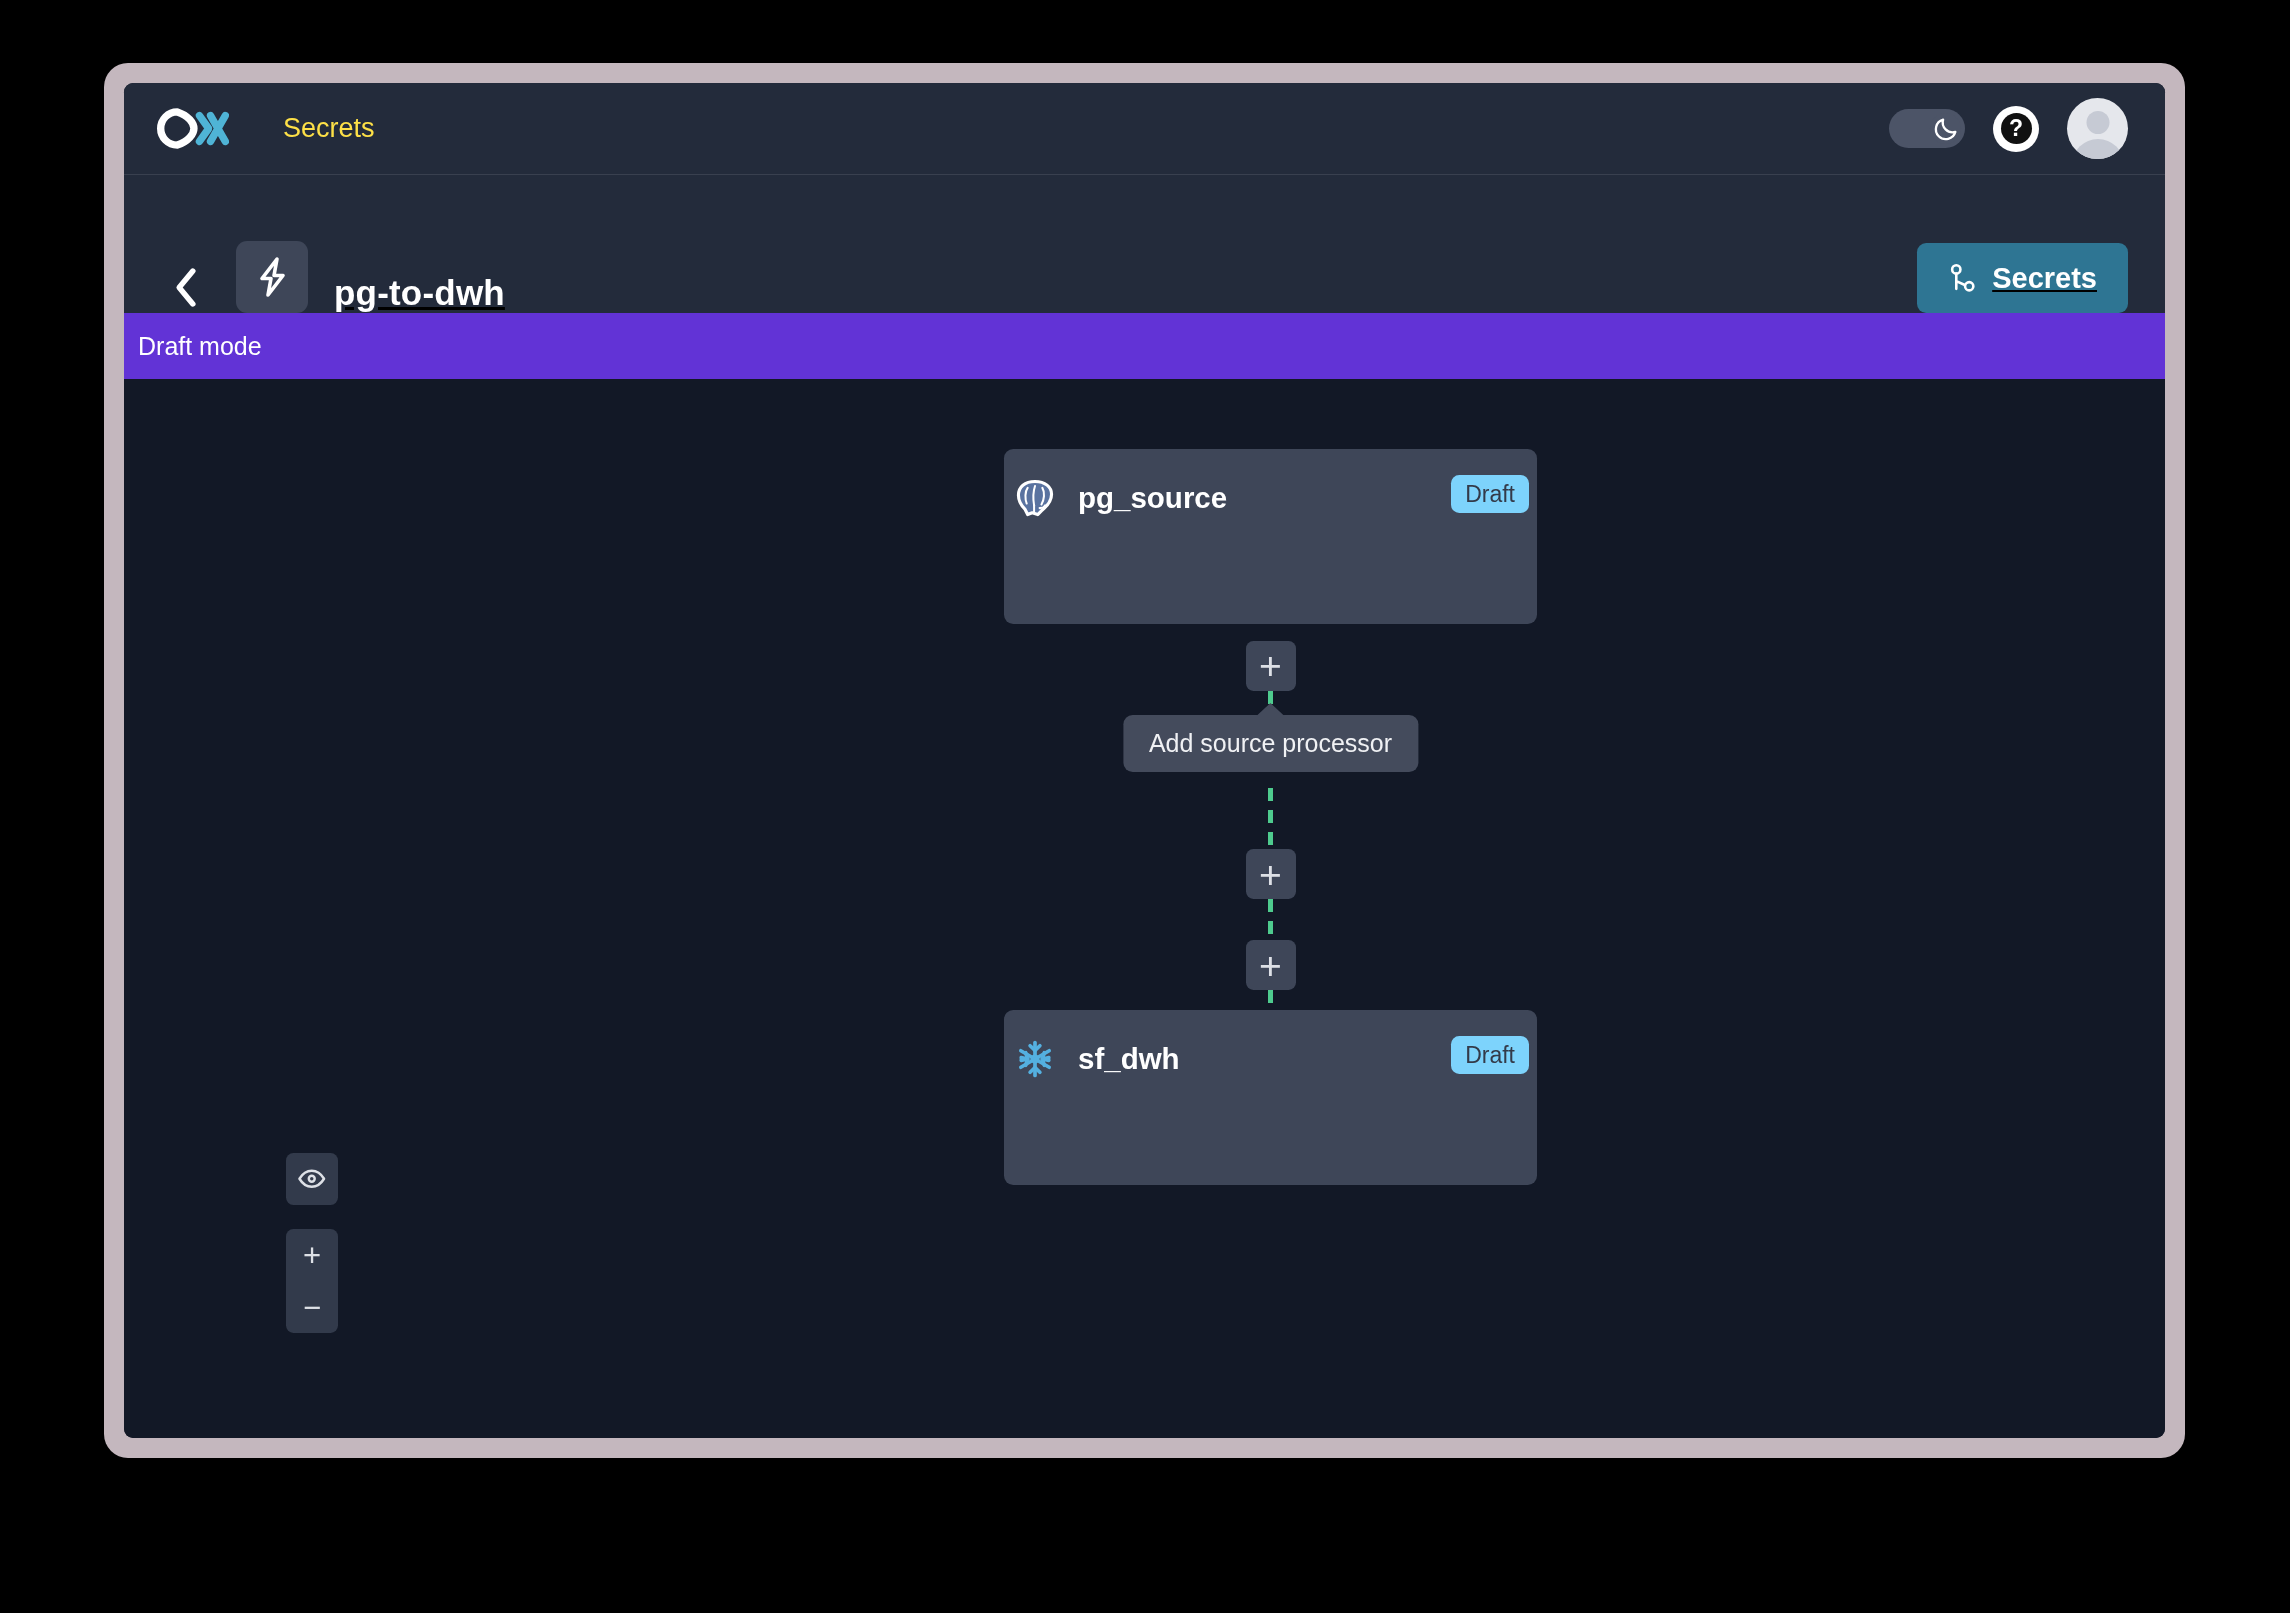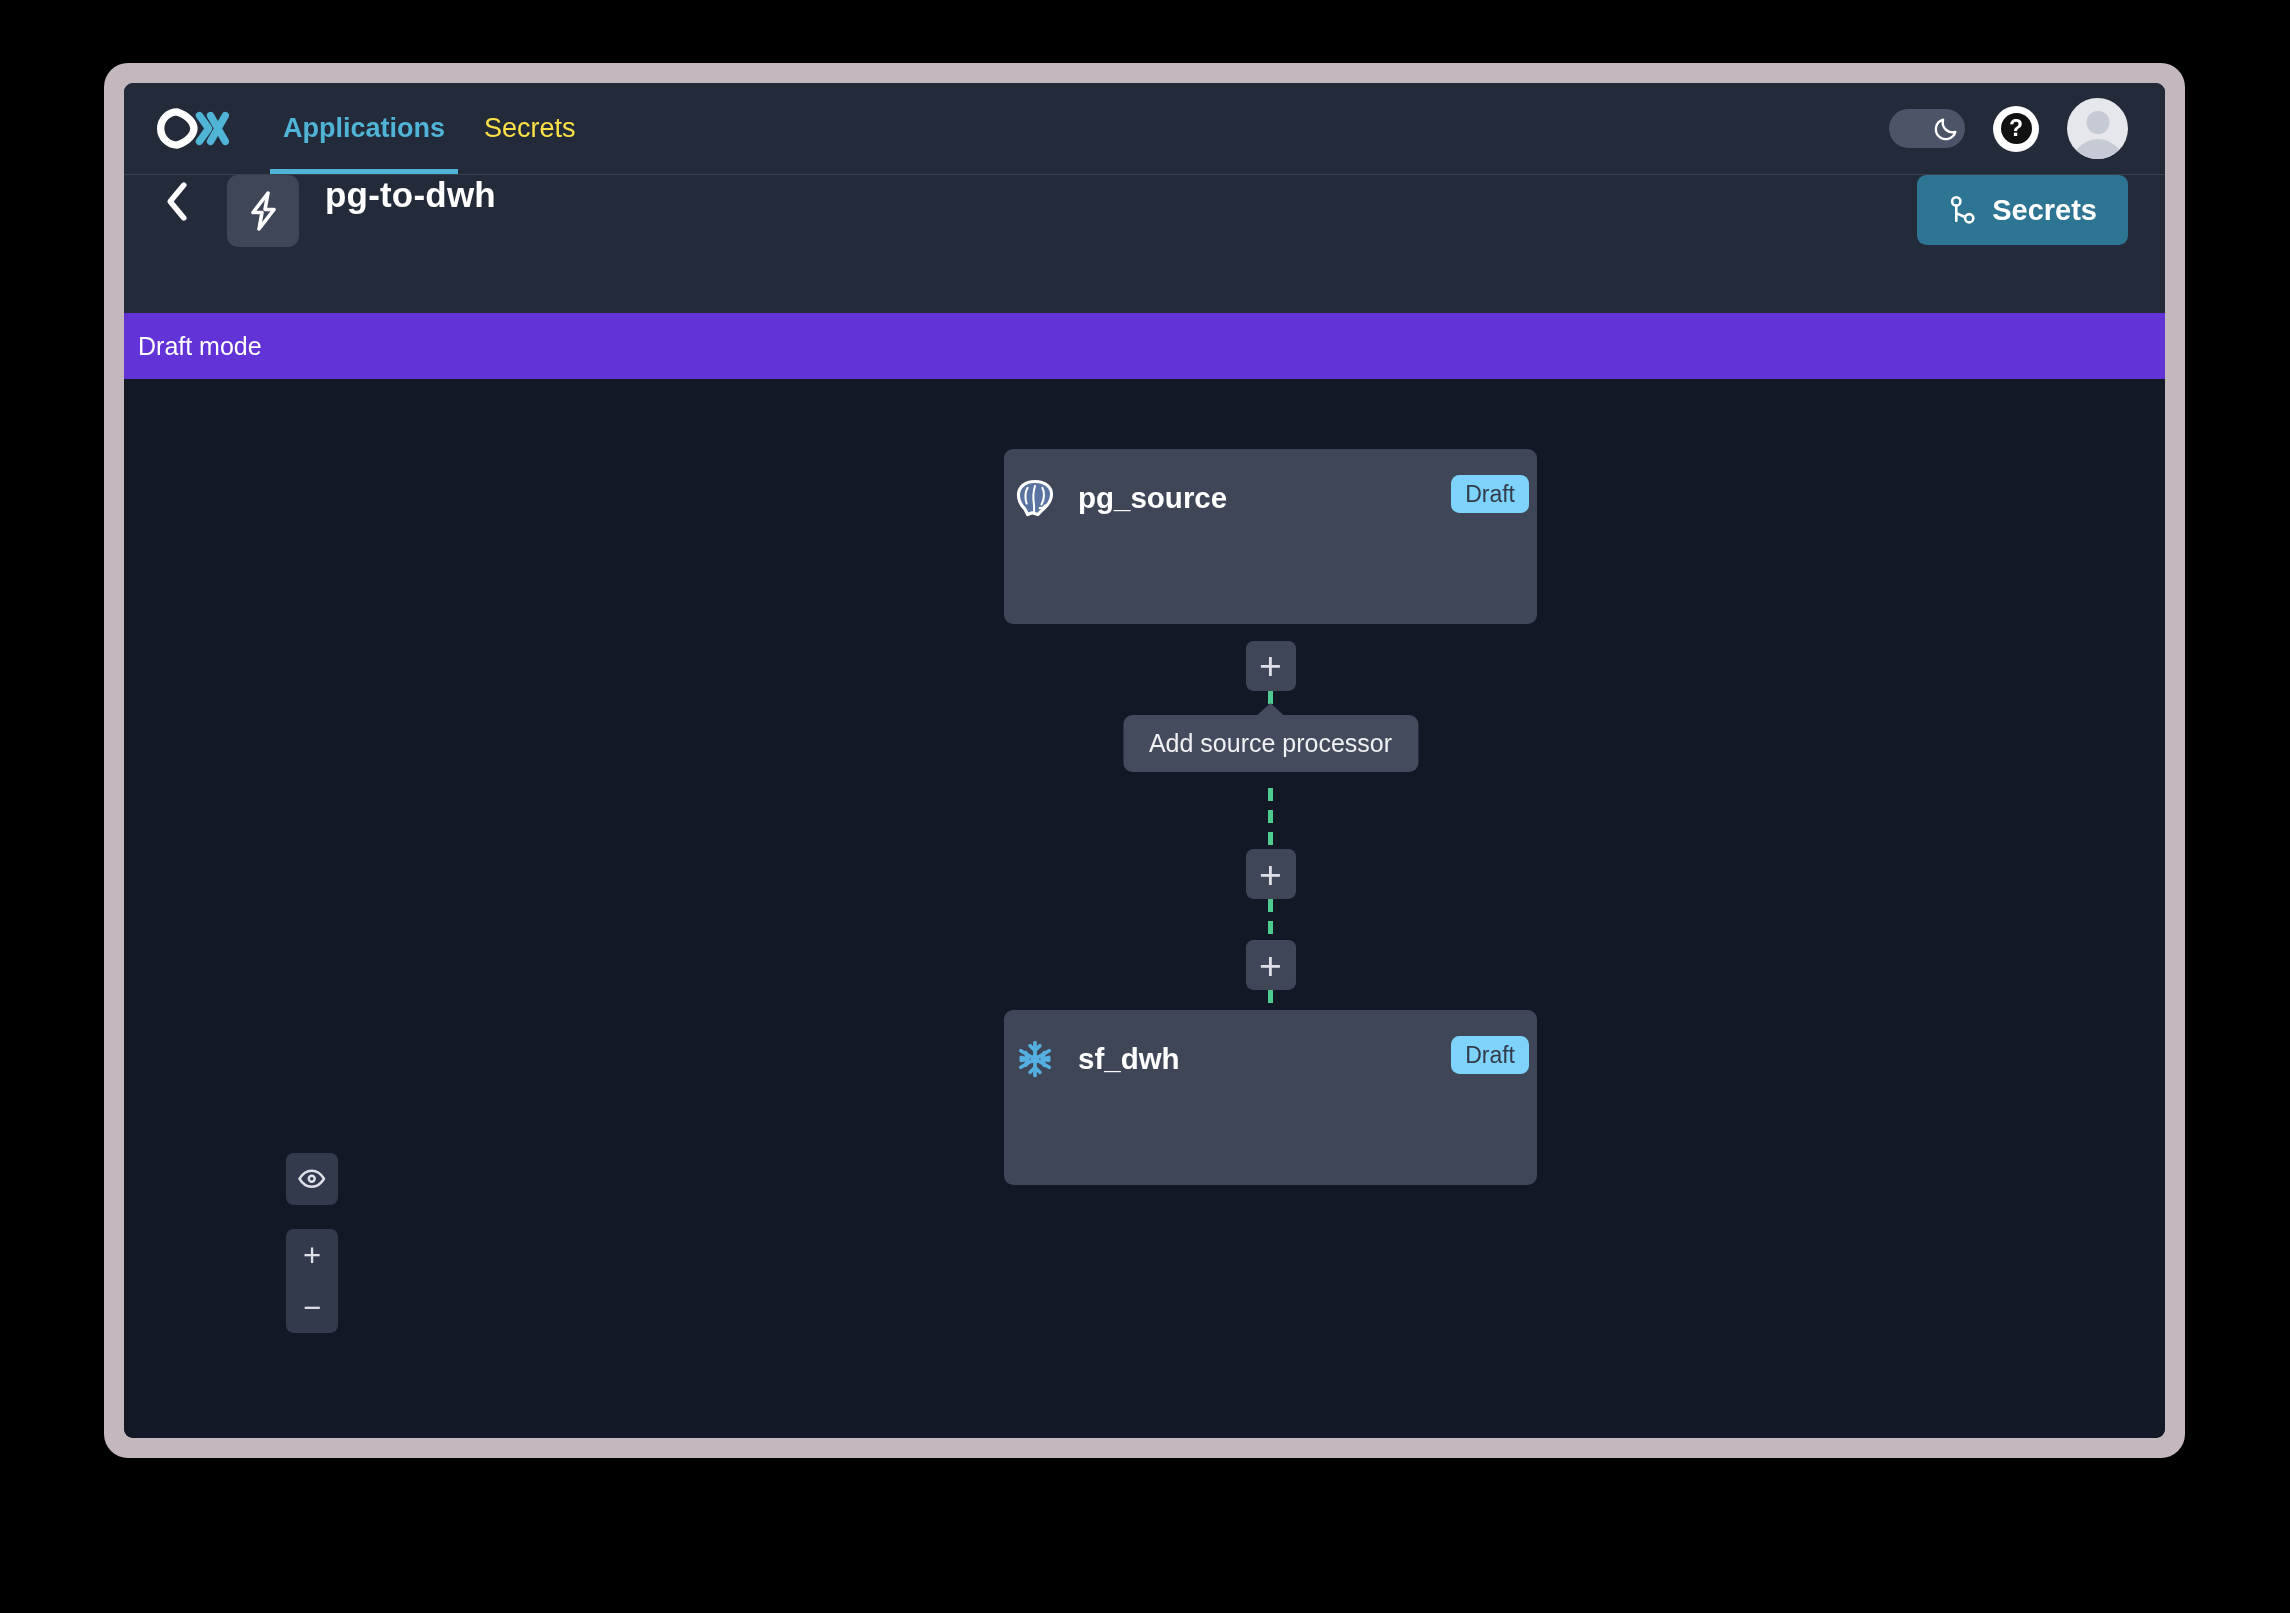--- a/index.html
+++ b/index.html
@@ -152,23 +152,24 @@
     width: 52px; height: 42px;
     border-radius: 26px 26px 0 0;
     background: #C6CAD4;
   }
 
   
   .app-header {
     height: 138px;
     background: #232B3B;
     display: flex;
-    align-items: flex-start;
-    padding: 0 37px 0 27px;
+    align-items: flex-end;
+    padding: 0 37px 0 36px;
     flex: 0 0 auto;
+    text-decoration: underline;
   }
 
   .back-btn {
     width: 52px; height: 52px;
     display: flex; align-items: center; justify-content: center;
     cursor: pointer;
     margin-right: 24px;
   }
 
   .bolt-box {
@@ -369,23 +370,20 @@
 
       <div class="logo">
         <svg width="72" height="41" viewBox="0 0 78 44">
           <path d="M22 4 A18 18 0 1 0 22 40 C34 36 40 28 40 22 C40 16 34 8 22 4 Z" fill="none" stroke="#FFFFFF" stroke-width="8" stroke-linejoin="round"></path>
           <path d="M46 8 L56 22 L46 36" fill="none" stroke="#4FB4D6" stroke-width="8" stroke-linecap="round" stroke-linejoin="round"></path>
           <path d="M58 8 L74 36 M74 8 L58 36" fill="none" stroke="#4FB4D6" stroke-width="8" stroke-linecap="round"></path>
         </svg>
       </div>
 
       <div class="nav-tabs">
-        <div class="nav-tab active">
-          <span>Applications</span>
-        </div>
         <div class="nav-tab">
           <span>Secrets</span>
         </div>
       </div>
 
       <div class="topnav-right">
 
         <div class="theme-toggle">
           <div class="theme-knob">
             <svg width="28" height="28" viewBox="0 0 24 24">

